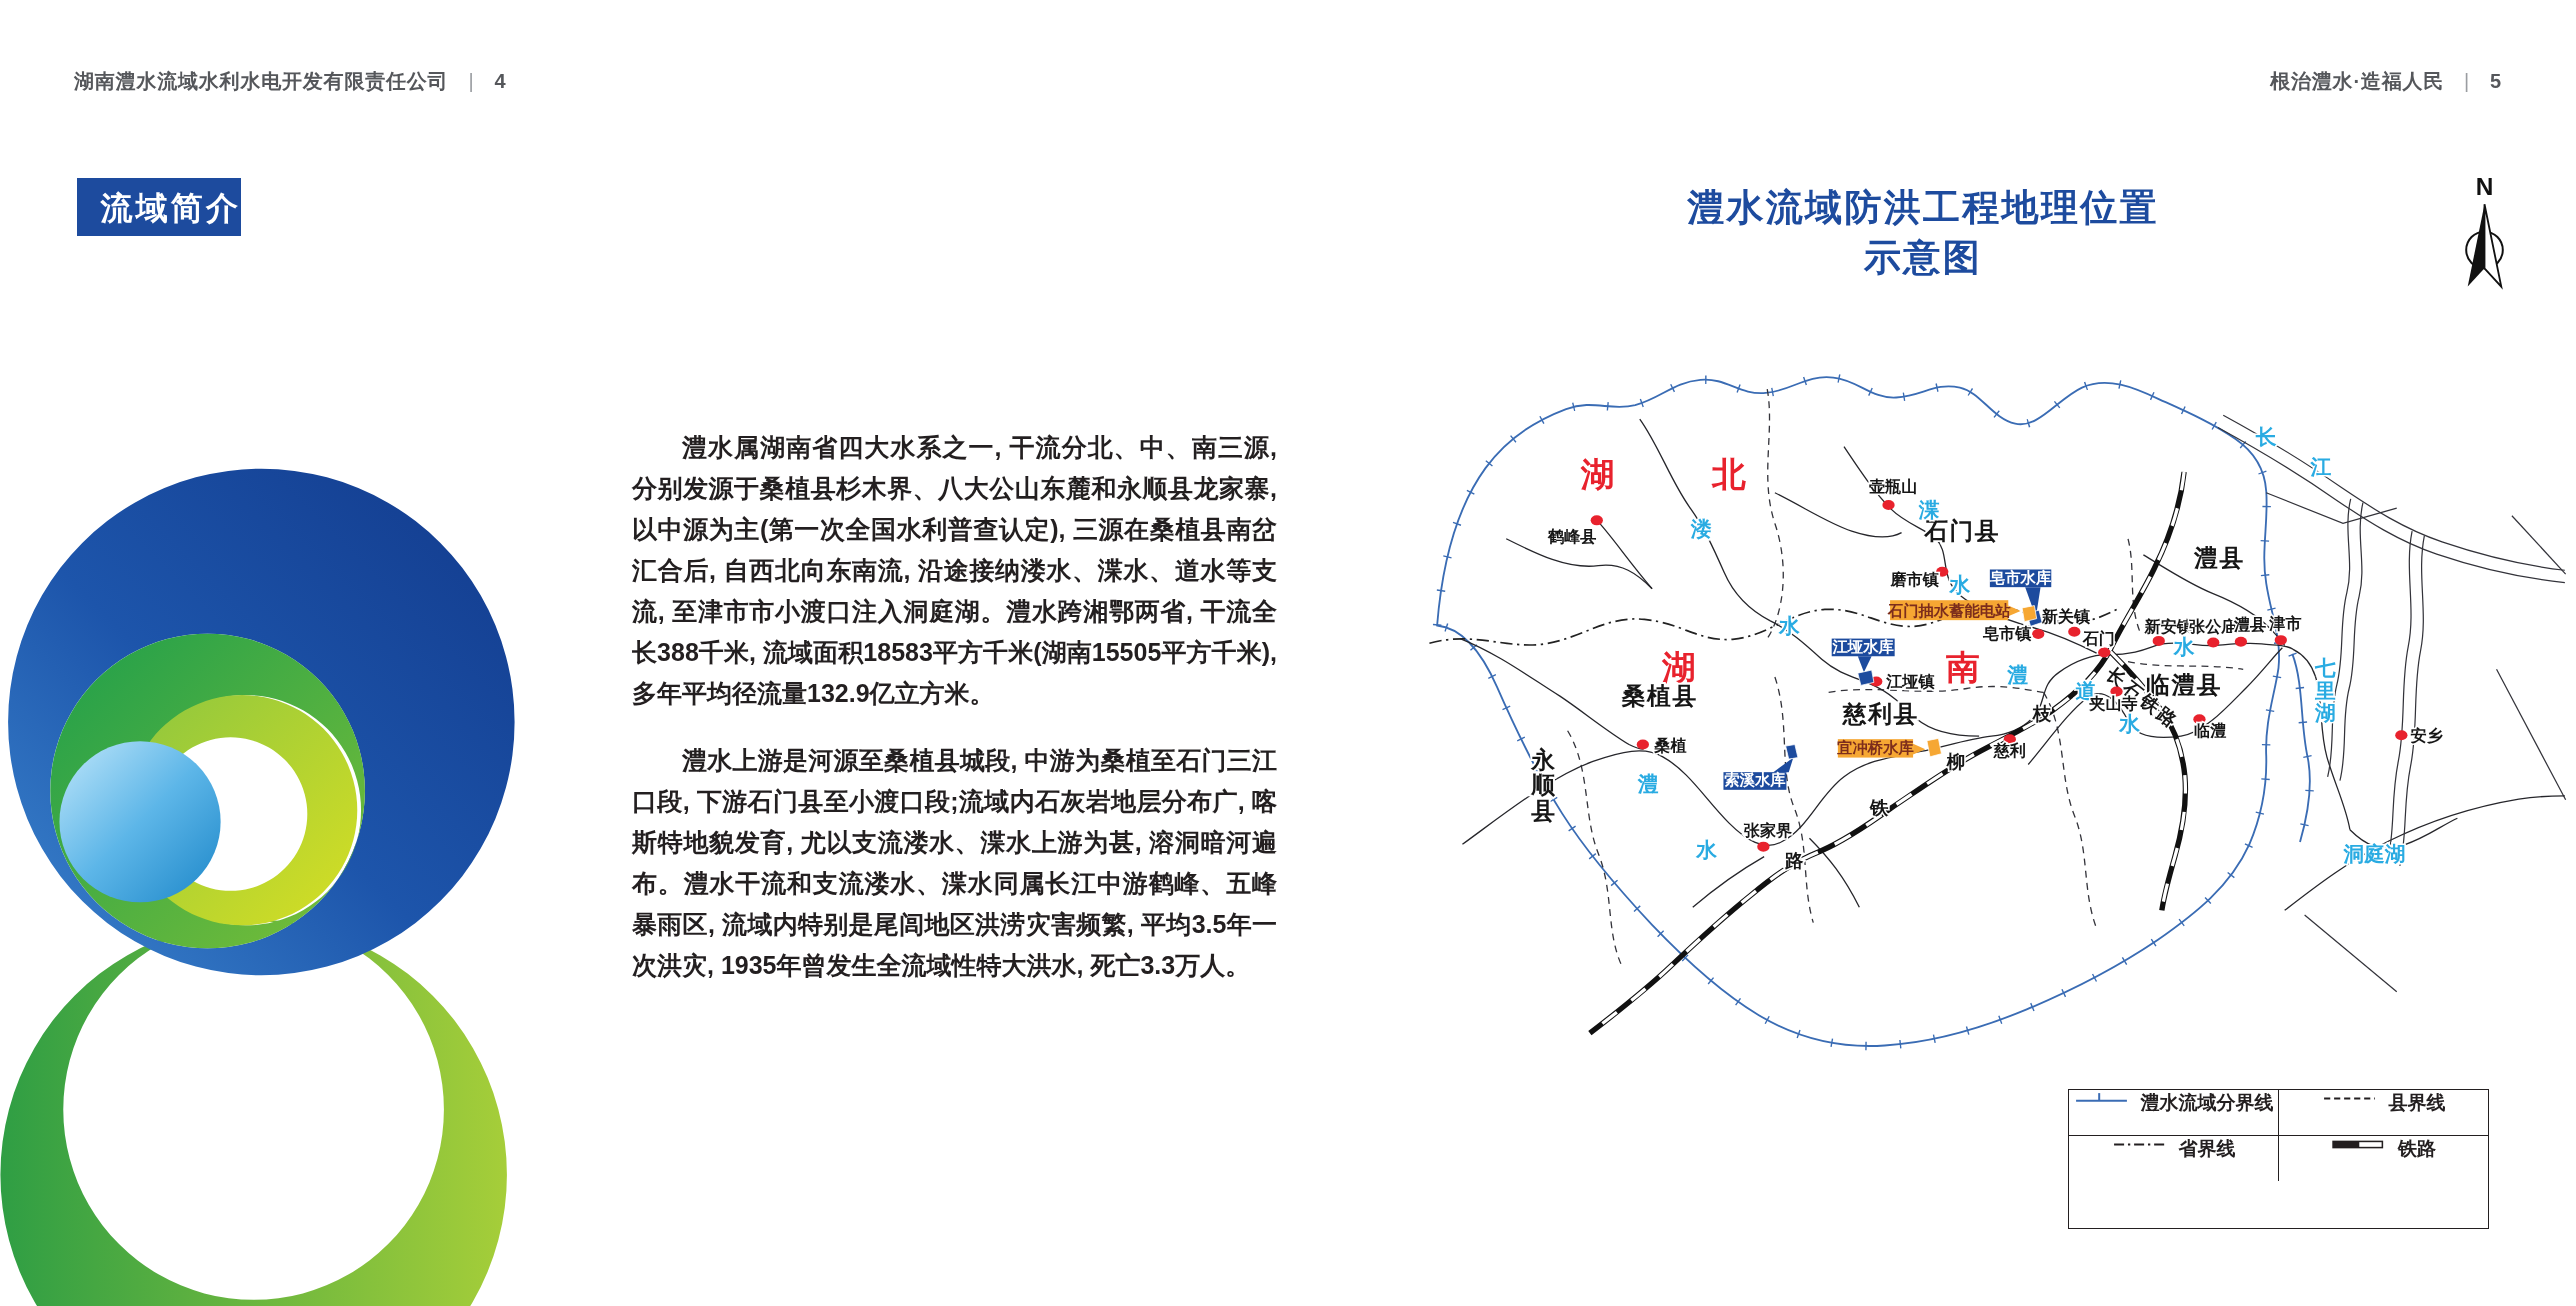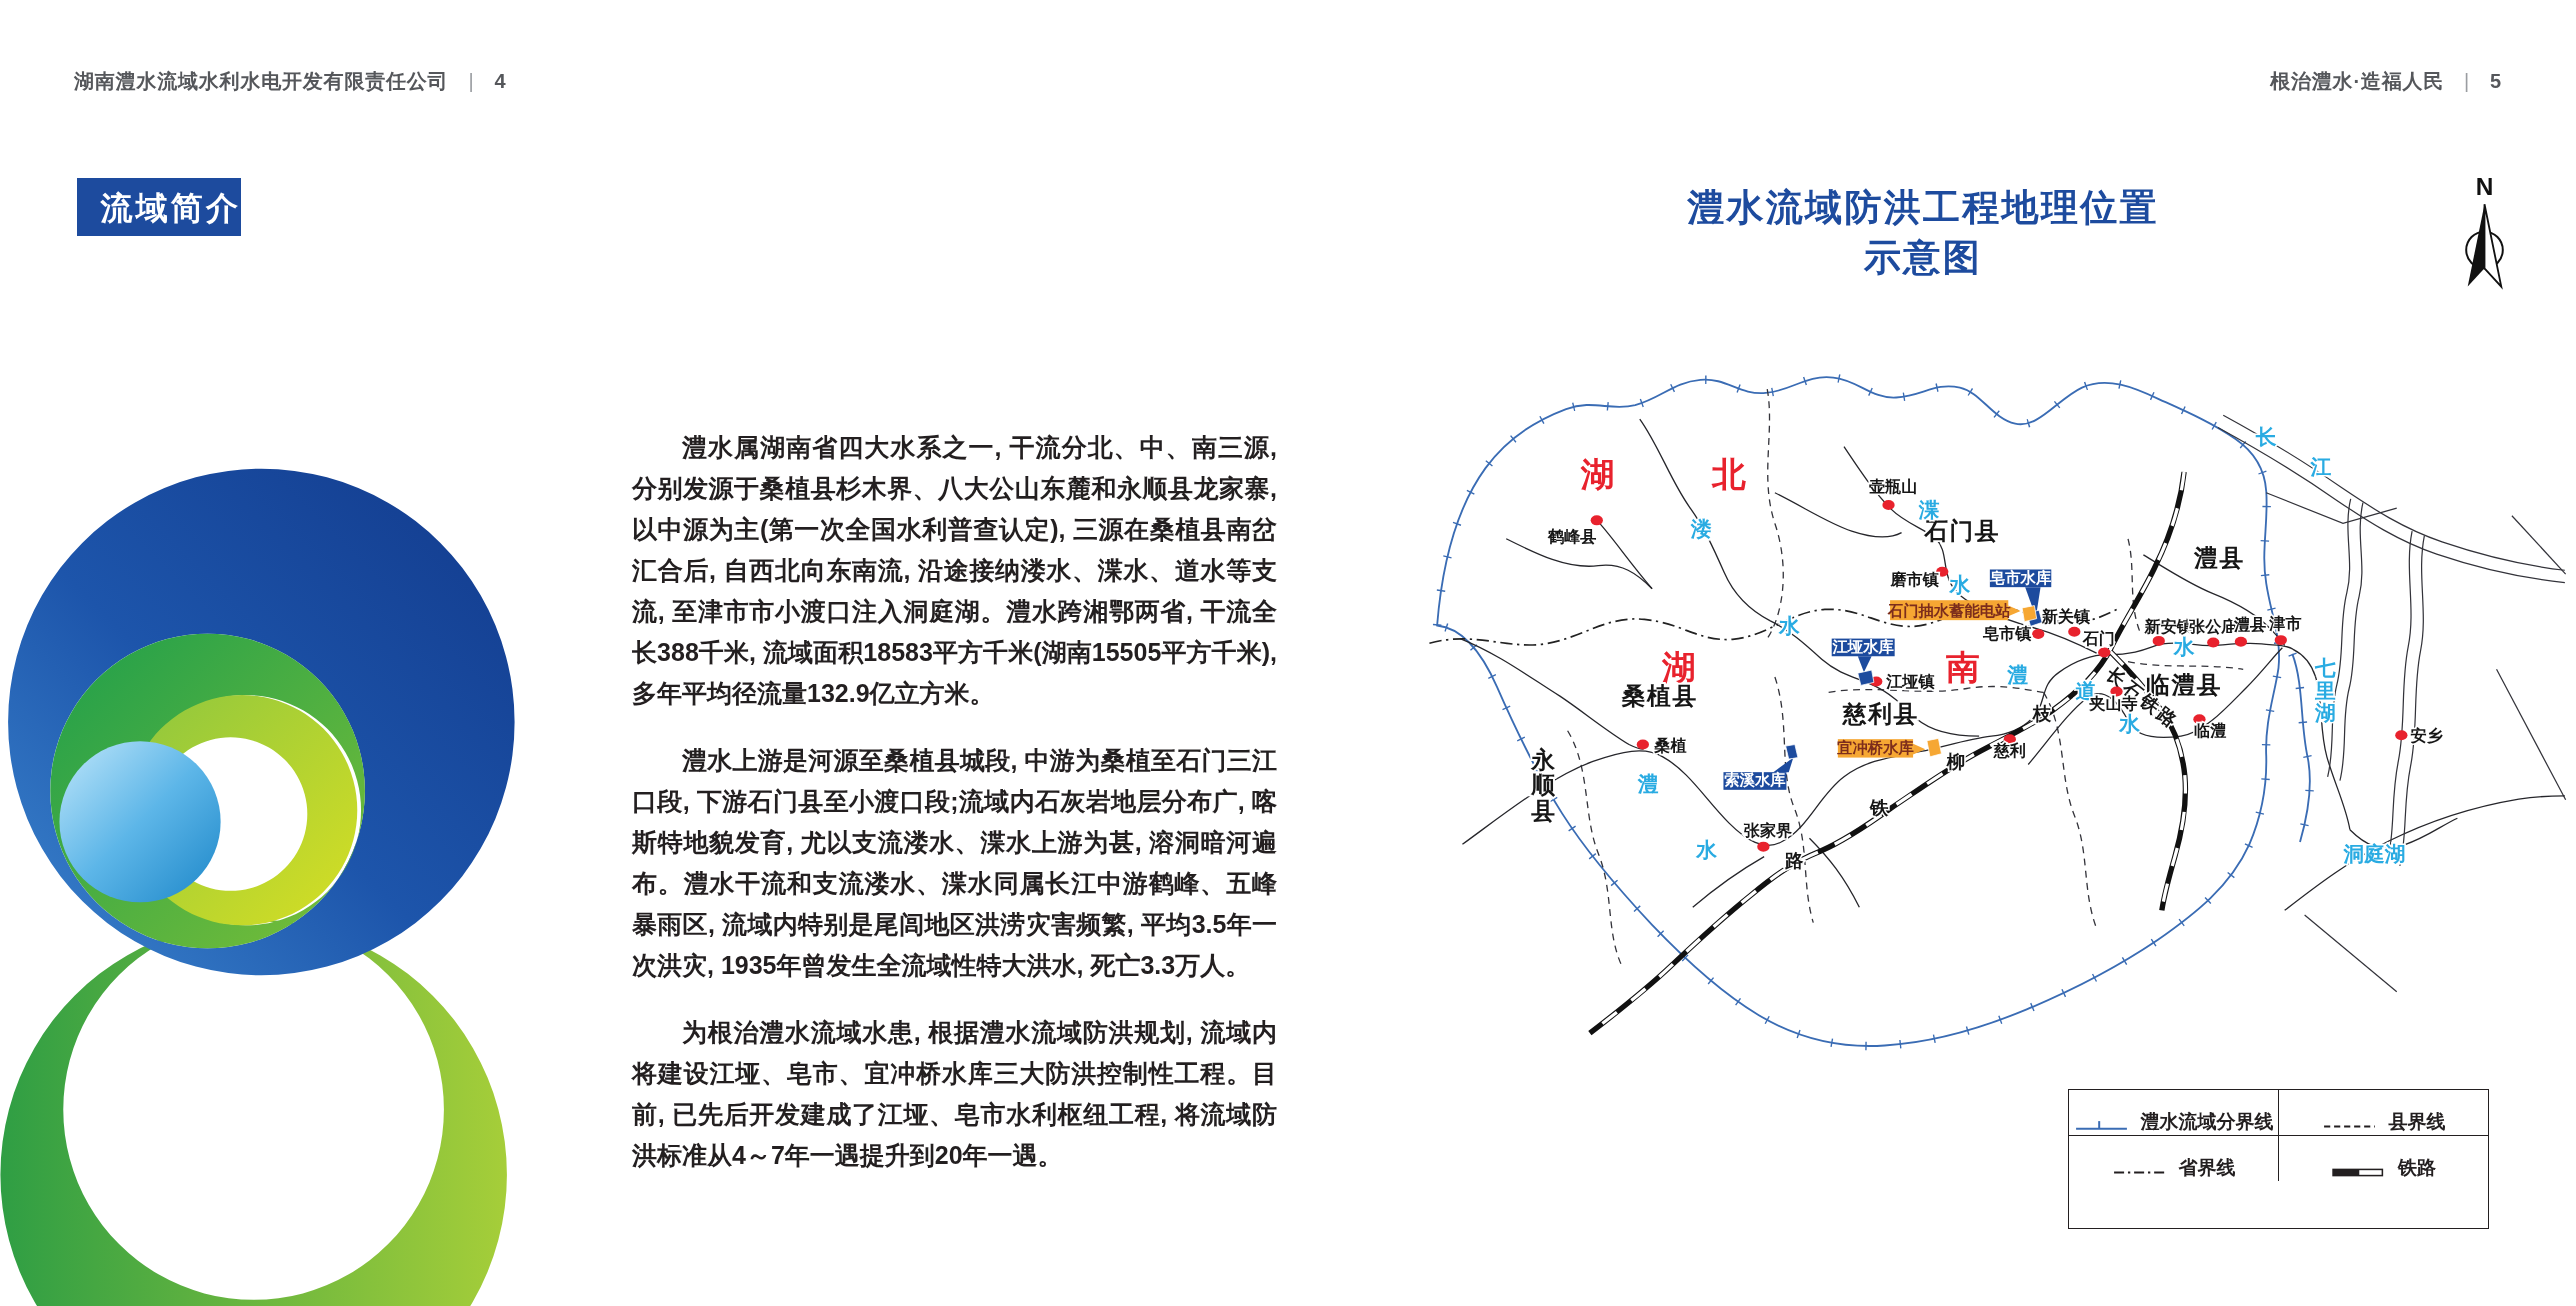--- a/index.html
+++ b/index.html
@@ -36,42 +36,41 @@
   .ln-basin{fill:none;stroke:#3a6cb4;stroke-width:2.4px;}
   .ln-tick{fill:none;stroke:#3a6cb4;stroke-width:11px;stroke-dasharray:1.8 43;}
   .ln-rwbase{fill:none;stroke:#111;stroke-width:7px;}
   .ln-rwdash{fill:none;stroke:#fff;stroke-width:4.2px;stroke-dasharray:24 24;}
   
   .legend{position:absolute;left:2068px;top:1089px;width:421px;height:140px;background:#fff;
       border:1.5px solid #231f20;box-sizing:border-box;}
   .legend .lg-title{height:46px;line-height:46px;text-align:center;font-size:21.5px;font-weight:700;
       color:#231f20;letter-spacing:10.7px;border-bottom:1.5px solid #231f20;}
   .legend .lg-grid{display:grid;grid-template-columns:1fr 1fr;height:91px;}
-  .legend .lg-cell{display:flex;align-items:flex-end;justify-content:center;gap:10.7px;
+  .legend .lg-cell{display:flex;align-items:flex-start;justify-content:center;gap:10.7px;
       border-right:1.5px solid #231f20;border-bottom:1.5px solid #231f20;box-sizing:border-box;}
   .legend .lg-cell:nth-child(2n){border-right:none;}
   .legend .lg-cell:nth-child(n+3){border-bottom:none;}
   .legend .lg-label{font-size:19px;font-weight:700;color:#231f20;}
 </style>
 </head>
 <body>
 
 <div class="hdr hdr-left">
   <span>湖南澧水流域水利水电开发有限责任公司</span><span class="bar">|</span><span class="pg">4</span>
 </div>
 <div class="hdr hdr-right">
   <span>根治澧水·造福人民</span><span class="bar">|</span><span class="pg">5</span>
 </div>
 
 <div class="section-box">流域简介</div>
 
 <div class="bodytext">
   <p>澧水属湖南省四大水系之一, 干流分北、中、南三源, 分别发源于桑植县杉木界、八大公山东麓和永顺县龙家寨, 以中源为主(第一次全国水利普查认定), 三源在桑植县南岔汇合后, 自西北向东南流, 沿途接纳溇水、渫水、道水等支流, 至津市市小渡口注入洞庭湖。澧水跨湘鄂两省, 干流全长388千米, 流域面积18583平方千米(湖南15505平方千米), 多年平均径流量132.9亿立方米。</p>
   <p>澧水上游是河源至桑植县城段, 中游为桑植至石门三江口段, 下游石门县至小渡口段;流域内石灰岩地层分布广, 喀斯特地貌发育, 尤以支流溇水、渫水上游为甚, 溶洞暗河遍布。澧水干流和支流溇水、渫水同属长江中游鹤峰、五峰暴雨区, 流域内特别是尾闾地区洪涝灾害频繁, 平均3.5年一次洪灾, 1935年曾发生全流域性特大洪水, 死亡3.3万人。</p>
-  <p>为根治澧水流域水患, 根据澧水流域防洪规划, 流域内将建设江垭、皂市、宜冲桥水库三大防洪控制性工程。目前, 已先后开发建成了江垭、皂市水利枢纽工程, 将流域防洪标准从4～7年一遇提升到20年一遇。</p>
 </div>
 
 <div class="logo">
   <svg width="584" height="891" viewBox="0 0 760 1161">
     <defs>
       <linearGradient id="gNavy" x1="1" y1="0" x2="0" y2="1">
         <stop offset="0" stop-color="#123a8c"></stop>
           <stop offset="0.55" stop-color="#1d55ab"></stop>
           <stop offset="1" stop-color="#3c86cf"></stop>
       </linearGradient>

